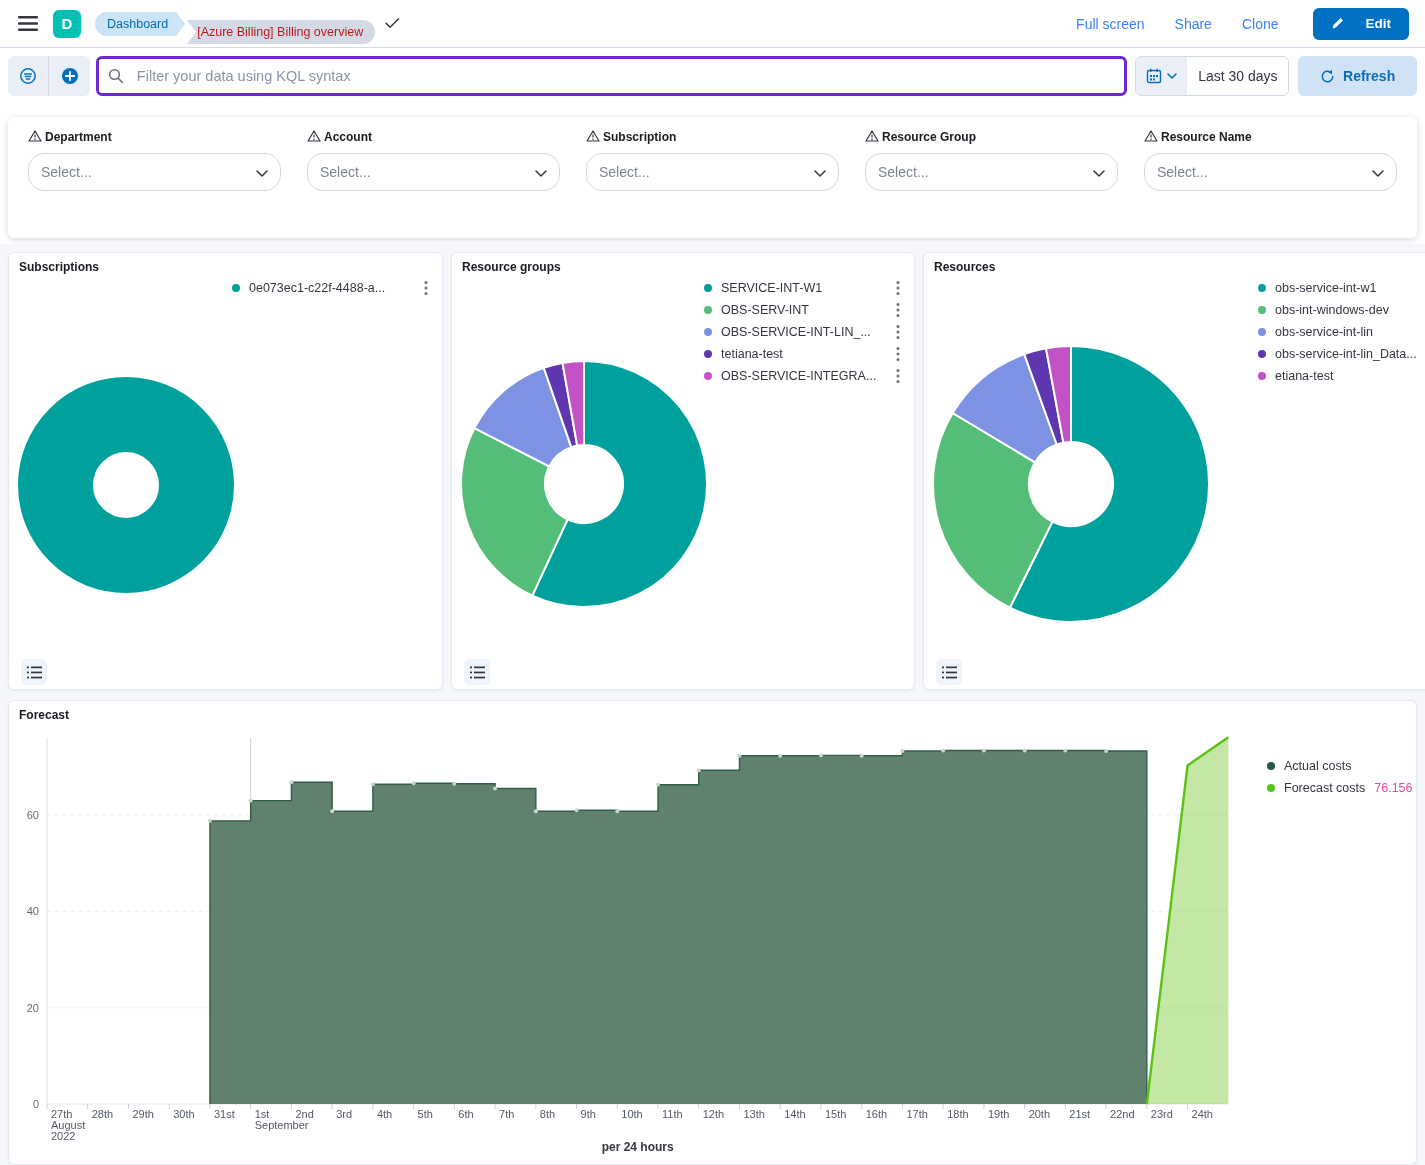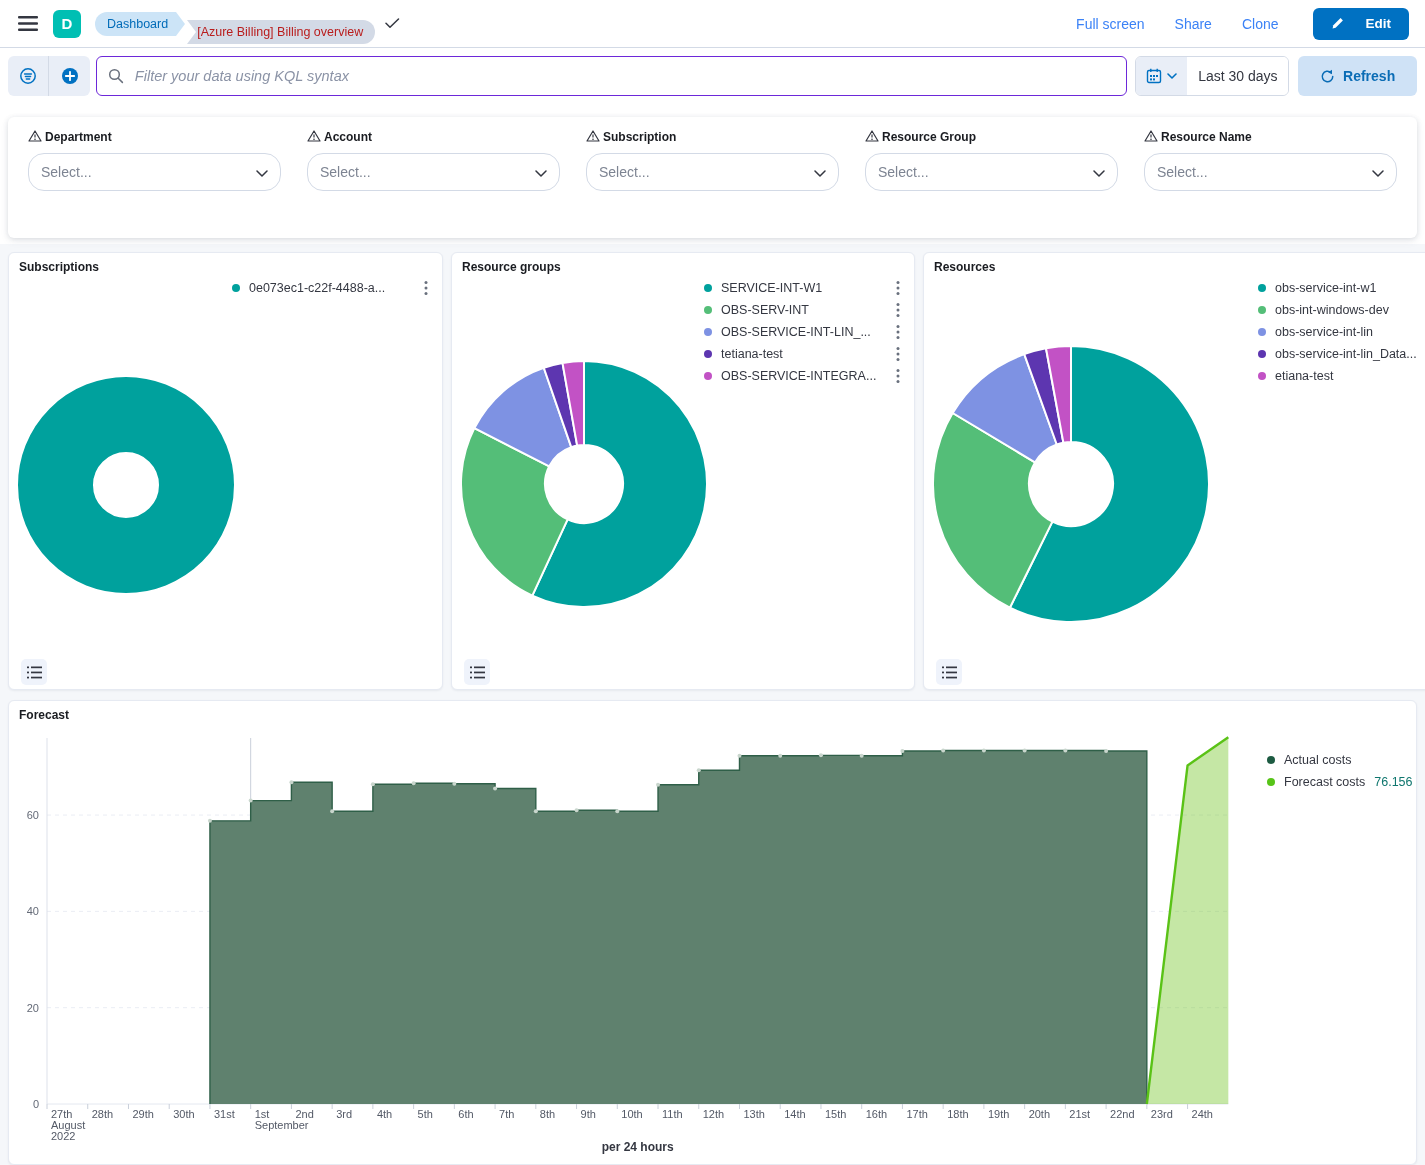--- a/index.html
+++ b/index.html
@@ -27,22 +27,22 @@
   .edit-btn { height:32px; background:#0071c2; border:none; border-radius:6px; color:#fff; font-size:13.5px; font-weight:600;
               padding:0 18px; display:flex; align-items:center; gap:22px; cursor:pointer; margin-left:4px; }
 
   
   .subheader { position:absolute; top:48px; left:0; width:100%; height:196px; background:#fff; z-index:20; }
   .querybar { position:absolute; top:8px; left:8px; right:8px; height:40px; display:flex; align-items:center; }
   .filter-group { width:82px; height:40px; background:#e9eef7; border-radius:6px; display:flex; align-items:center; }
   .icon-btn { flex:1; height:100%; background:none; border:none; display:flex; align-items:center; justify-content:center; cursor:pointer; }
   .filter-group .icon-btn + .icon-btn { border-left:1px solid #d3dae6; }
   .kql-wrap { position:relative; margin-left:6px; width:1033px; height:40px; }
-  .kql-input { width:100%; height:100%; border:1px solid #6d28d9; border-radius:6px; padding:0 12px 0 38px; font-size:14.5px;
-               color:#8b5cf6; background:#fff; outline:none; font-family:inherit;font-style:italic; }
+  .kql-input { width:100%; height:100%; border:3px solid #6d28d9; border-radius:6px; padding:0 12px 0 38px; font-size:14.5px;
+               color:#8b5cf6; background:#fff; outline:none; font-family:inherit; }
   .kql-input::placeholder { color:#8b93a6; }
   .kql-search-icon { position:absolute; left:12px; top:12px; pointer-events:none; }
   .datepicker { margin-left:8px; height:40px; display:flex; border:1px solid #d3dae6; border-radius:6px; overflow:hidden; cursor:pointer; }
   .dp-cal { width:52px; background:#e9eef7; display:flex; align-items:center; justify-content:center; gap:5px; border:none; cursor:pointer; }
   .dp-text { width:101px; background:#fff; border:none; font-size:14px; color:#343741; display:flex; align-items:center; justify-content:center; cursor:pointer; font-family:inherit; }
   .refresh-btn { margin-left:9px; height:40px; width:119px; background:#cfe2f6; border:none; border-radius:6px; color:#0a6cb5;
                  font-size:14px; font-weight:600; display:flex; align-items:center; justify-content:center; gap:8px; cursor:pointer; }
 
   .controls-card { position:absolute; top:69px; left:8px; right:8px; height:121px; background:#fff; border-radius:6px;
                    box-shadow:0 1px 5px rgba(65,78,101,.15), 0 3px 8px rgba(65,78,101,.08); padding:12px 20px; display:flex; justify-content:space-between; }
@@ -65,23 +65,23 @@
 
   .pie-legend { position:absolute; top:24px; right:10px; width:200px; z-index:4; }
   .legend-row { height:22px; display:flex; align-items:center; }
   .legend-dot { width:8px; height:8px; border-radius:50%; flex:0 0 8px; margin-right:9px; }
   .legend-label { flex:1; font-size:12.5px; color:#343741; white-space:nowrap; overflow:hidden; cursor:pointer; }
   .legend-menu { border:none; background:none; cursor:pointer; padding:2px 4px; display:flex; }
 
   .legend-toggle { position:absolute; left:12px; bottom:4px; width:26px; height:26px; border:none; border-radius:5px;
                    background:#eff3fb; display:flex; align-items:center; justify-content:center; cursor:pointer; z-index:4; }
 
-  .forecast-legend { position:absolute; left:1258px; top:48px; z-index:4; }
+  .forecast-legend { position:absolute; left:1258px; top:54px; z-index:4; }
   .forecast-legend .legend-row { height:22px; }
-  .legend-value { font-size:12.5px; color:#0f766e; margin-left:9px; }
+  .legend-value { font-size:12.5px; color:#ec4899; margin-left:9px; }
 
   svg text { font-family:"Liberation Sans","DejaVu Sans",sans-serif; }
 </style>
 </head>
 <body>
 
 <div class="screen">
 
   <header class="topbar">
     <button class="hamburger" aria-label="menu">

